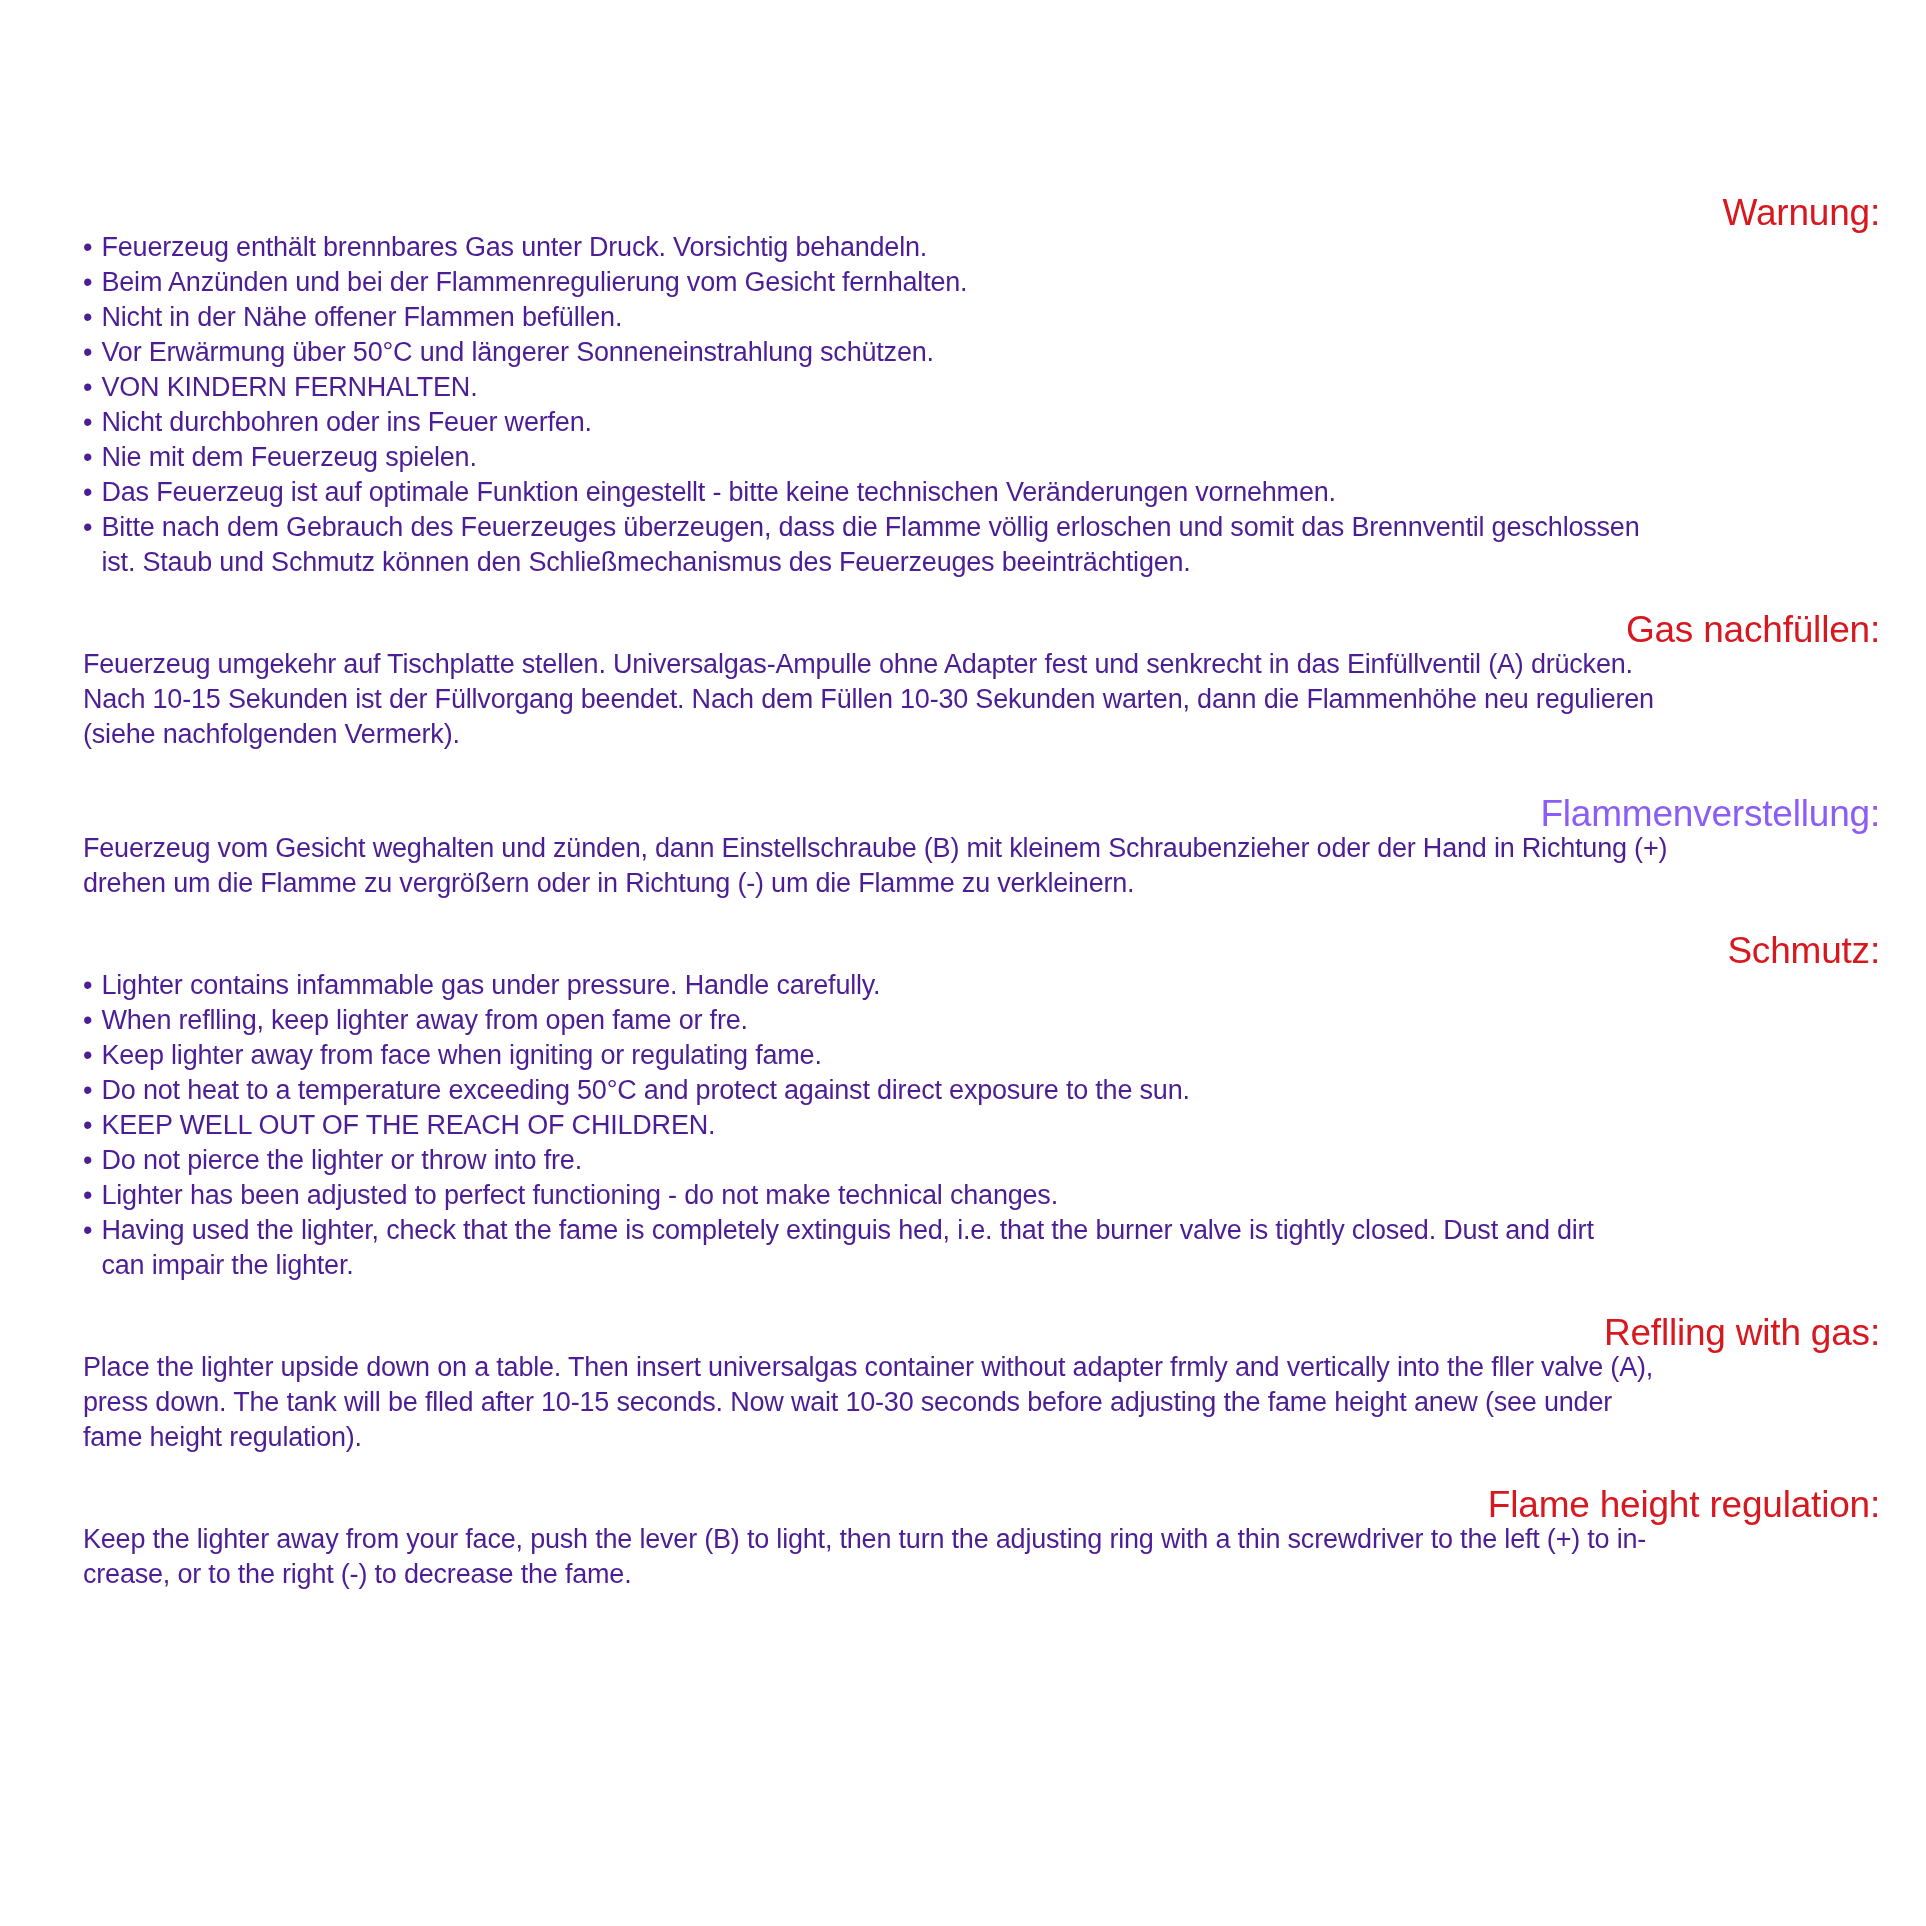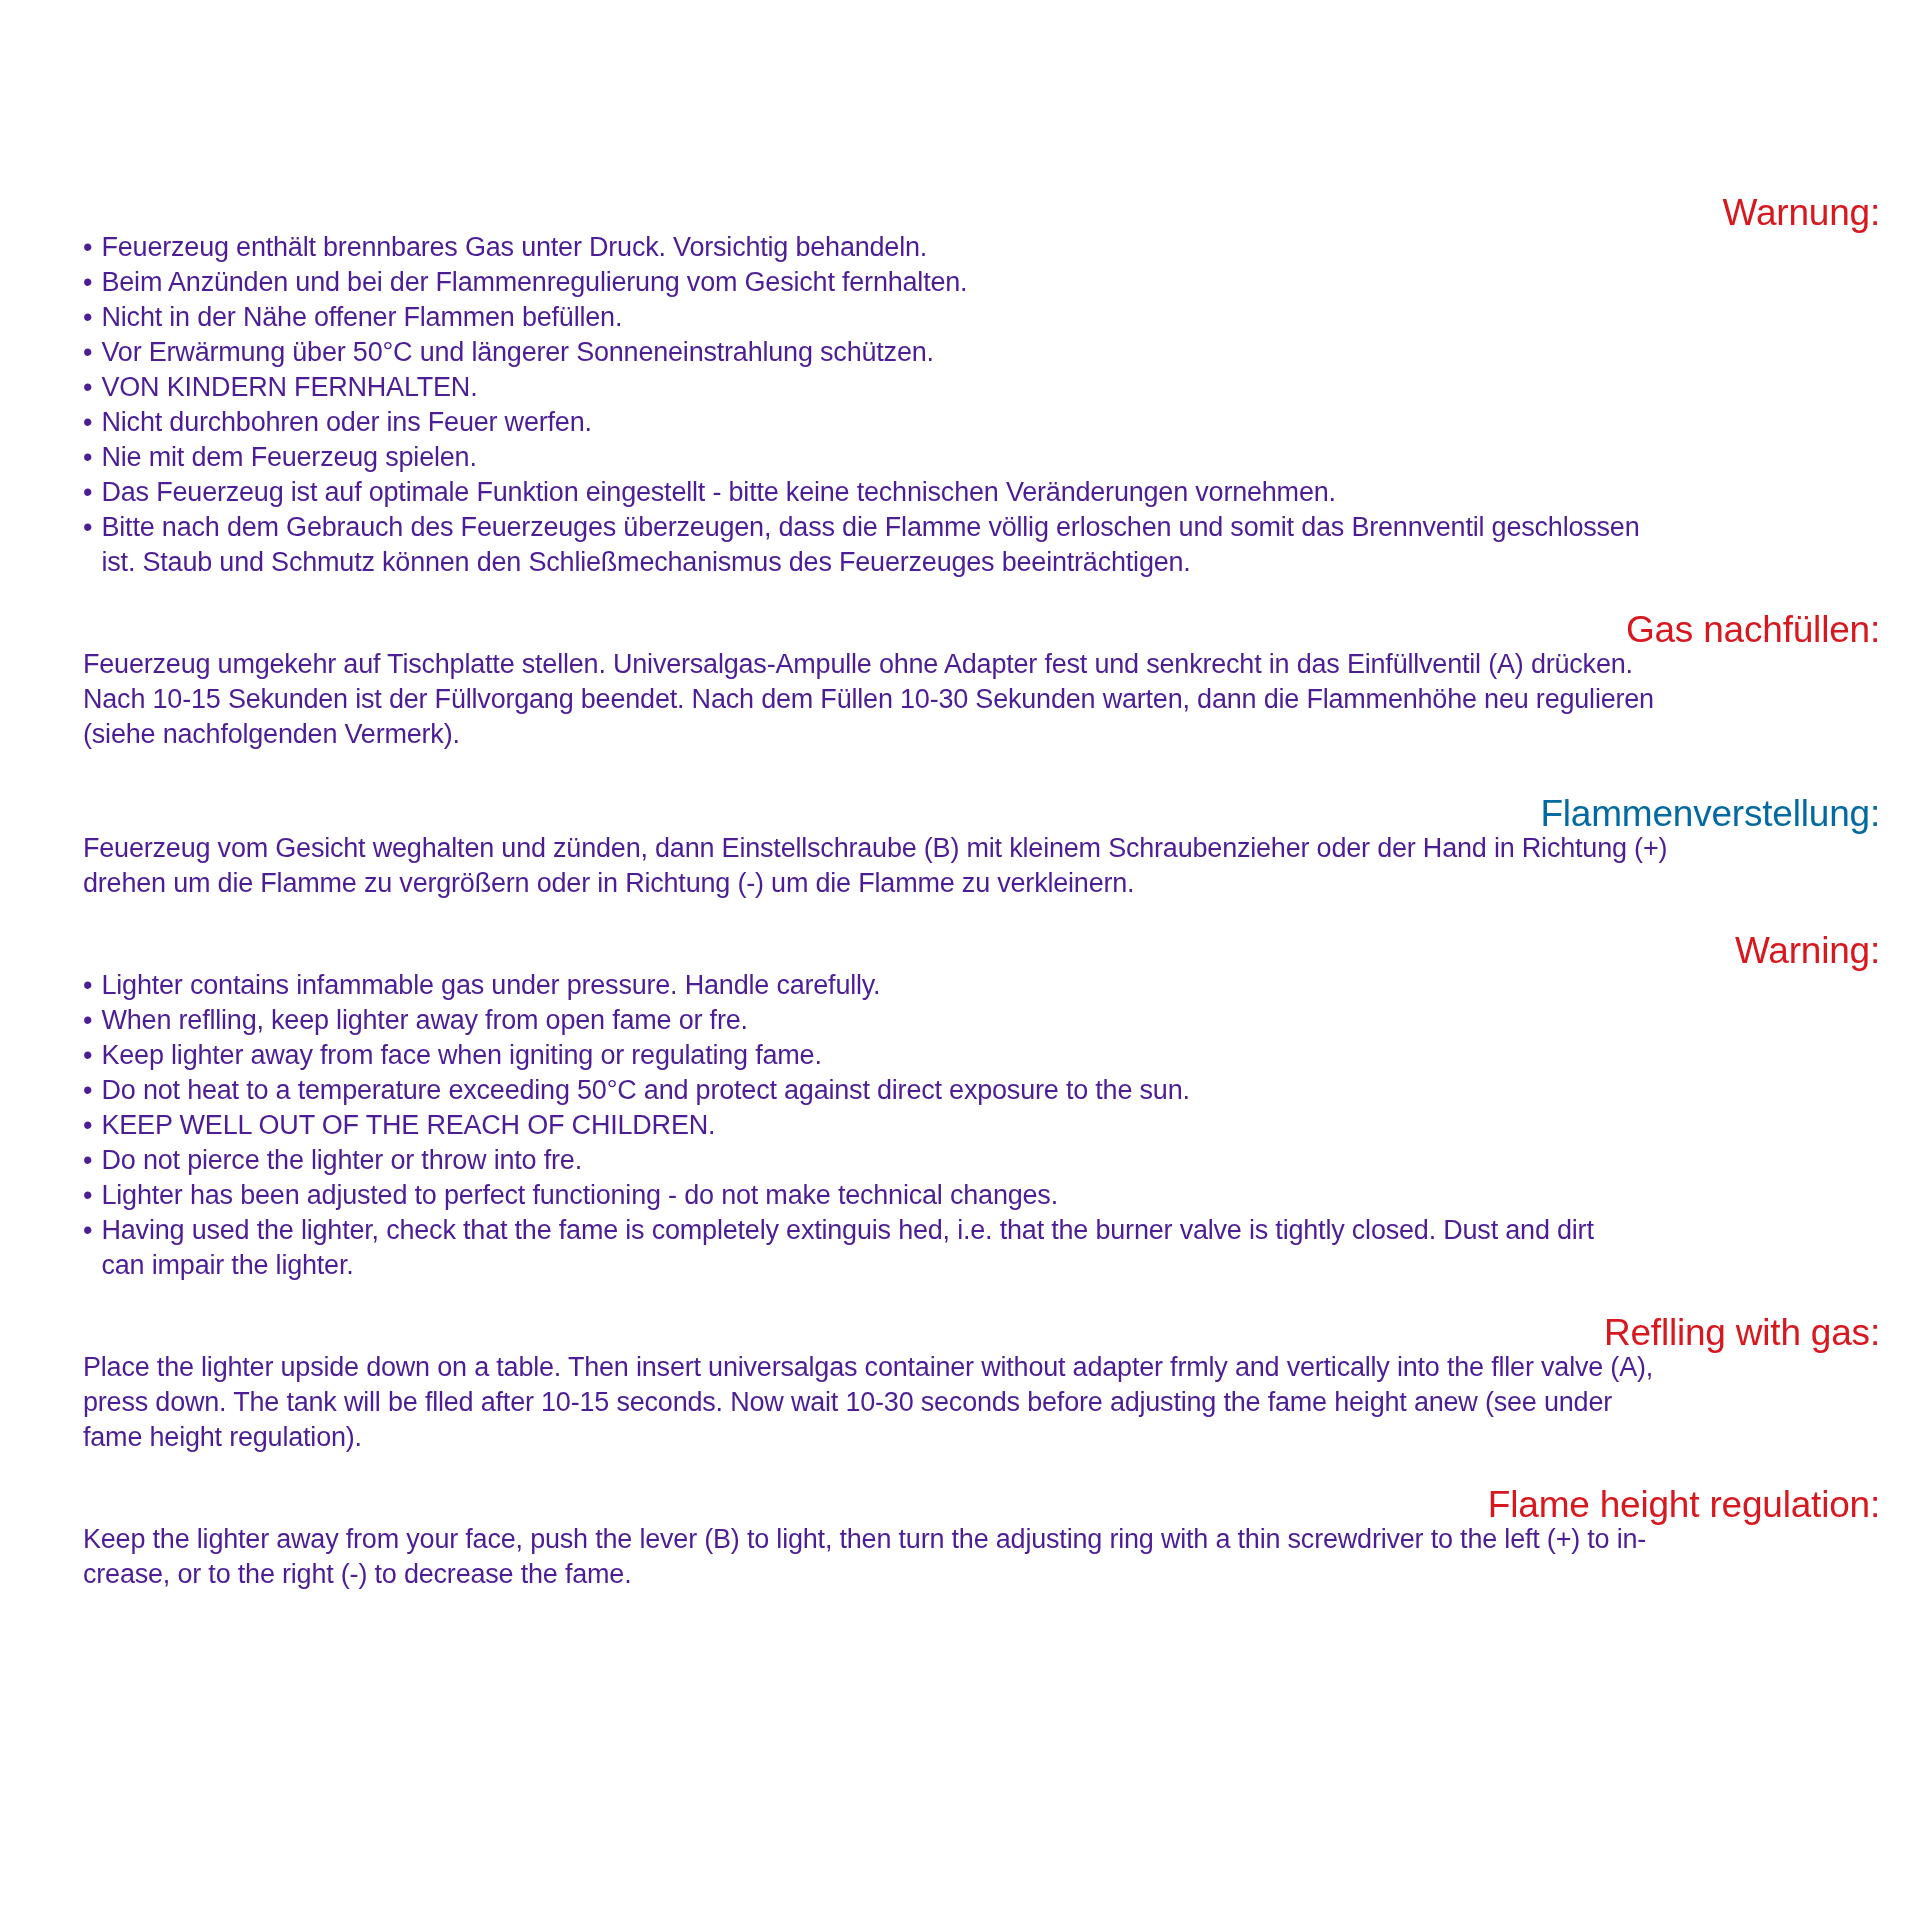--- a/index.html
+++ b/index.html
@@ -67,26 +67,26 @@
       <div class="line bullet"><span class="marker">•</span><span>Bitte nach dem Gebrauch des Feuerzeuges überzeugen, dass die Flamme völlig erloschen und somit das Brennventil geschlossen</span></div>
       <div class="line cont">ist. Staub und Schmutz können den Schließmechanismus des Feuerzeuges beeinträchtigen.</div>
     </section>
     <section class="section">
       <div class="heading" style="color: rgb(215, 24, 31);">Gas nachfüllen:</div>
       <div class="line para">Feuerzeug umgekehr auf Tischplatte stellen. Universalgas-Ampulle ohne Adapter fest und senkrecht in das Einfüllventil (A) drücken.</div>
       <div class="line para">Nach 10-15 Sekunden ist der Füllvorgang beendet. Nach dem Füllen 10-30 Sekunden warten, dann die Flammenhöhe neu regulieren</div>
       <div class="line para">(siehe nachfolgenden Vermerk).</div>
     </section>
     <section class="section">
-      <div class="heading" style="color: #0369a1; margin-top: 44px;">Flammenverstellung:</div>
+      <div class="heading" style="color: #8b5cf6; margin-top: 44px;">Flammenverstellung:</div>
       <div class="line para">Feuerzeug vom Gesicht weghalten und zünden, dann Einstellschraube (B) mit kleinem Schraubenzieher oder der Hand in Richtung (+)</div>
       <div class="line para">drehen um die Flamme zu vergrößern oder in Richtung (-) um die Flamme zu verkleinern.</div>
     </section>
     <section class="section">
-      <div class="heading" style="color: rgb(215, 24, 31);">Warning:</div>
+      <div class="heading" style="color: rgb(215, 24, 31);">Schmutz:</div>
       <div class="line bullet"><span class="marker">•</span><span>Lighter contains infammable gas under pressure. Handle carefully.</span></div>
       <div class="line bullet"><span class="marker">•</span><span>When reflling, keep lighter away from open fame or fre.</span></div>
       <div class="line bullet"><span class="marker">•</span><span>Keep lighter away from face when igniting or regulating fame.</span></div>
       <div class="line bullet"><span class="marker">•</span><span>Do not heat to a temperature exceeding 50°C and protect against direct exposure to the sun.</span></div>
       <div class="line bullet"><span class="marker">•</span><span>KEEP WELL OUT OF THE REACH OF CHILDREN.</span></div>
       <div class="line bullet"><span class="marker">•</span><span>Do not pierce the lighter or throw into fre.</span></div>
       <div class="line bullet"><span class="marker">•</span><span>Lighter has been adjusted to perfect functioning - do not make technical changes.</span></div>
       <div class="line bullet"><span class="marker">•</span><span>Having used the lighter, check that the fame is completely extinguis hed, i.e. that the burner valve is tightly closed. Dust and dirt</span></div>
       <div class="line cont">can impair the lighter.</div>
     </section>

